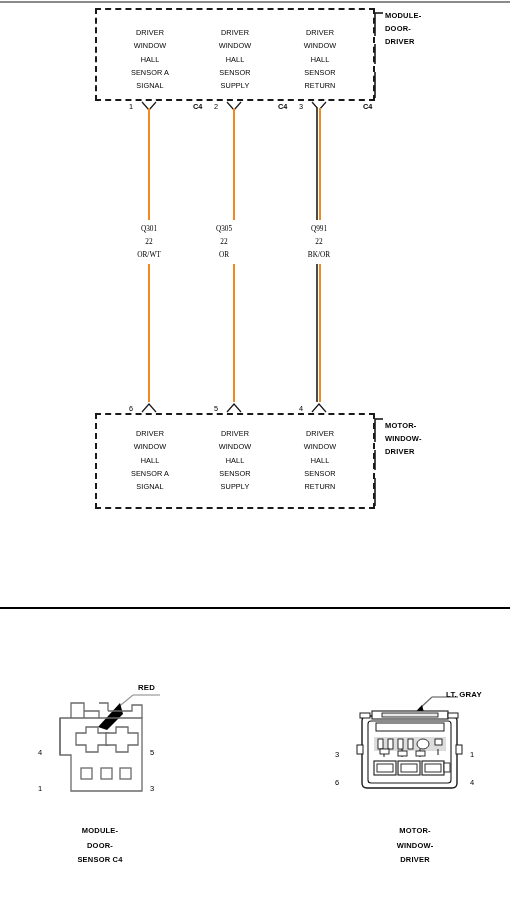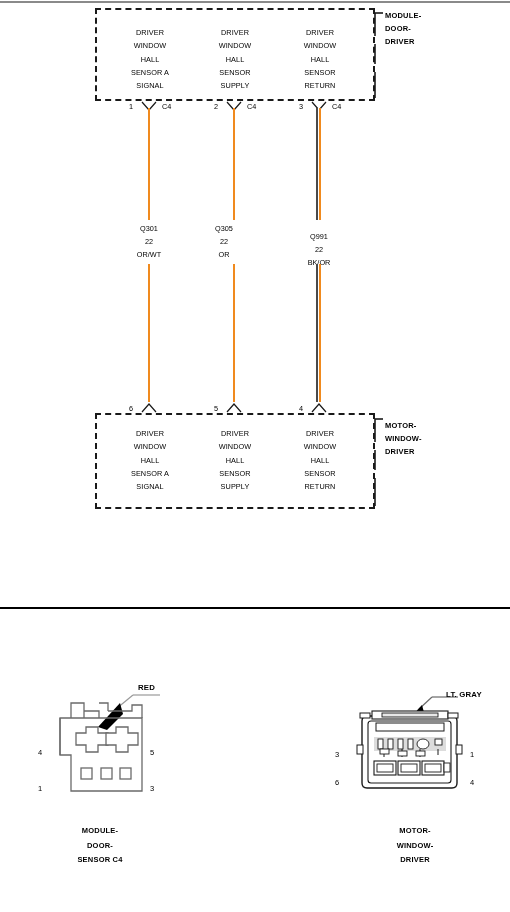--- a/index.html
+++ b/index.html
@@ -58,28 +58,29 @@
     letter-spacing: 0.1px;
   }
   .term-text div { display: block; }
 
   
   .pin-num, .conn-id {
     font-size: 7.3px;
     line-height: 9px;
     white-space: nowrap;
   }
-  .conn-id { font-weight: normal; }
+  .conn-id { font-weight: bold; margin-left: 31px; }
 
   
   .wire-label {
     font-size: 7.3px;
     line-height: 13.2px;
     text-align: center;
     white-space: nowrap;
+    font-family: Liberation Serif, serif;
   }
 
   
   .wire-orange {
     width: 2px;
     background: #f08a1e;
   }
   .wire-stripe {
     width: 5px;
     background:
@@ -186,21 +187,21 @@
   <div class="abs wire-label" style="left:109px; top:222px; width:80px;">
     <div>Q301</div>
     <div>22</div>
     <div>OR/WT</div>
   </div>
   <div class="abs wire-label" style="left:184px; top:222px; width:80px;">
     <div>Q305</div>
     <div>22</div>
     <div>OR</div>
   </div>
-  <div class="abs wire-label" style="left:279px; top:230px; width:80px;">
+  <div class="abs wire-label" style="left:279px; top:222px; width:80px;">
     <div>Q991</div>
     <div>22</div>
     <div>BK/OR</div>
   </div>
 
   <div class="abs wire-orange" style="left:148px; top:264px; height:138px;"></div>
   <div class="abs wire-orange" style="left:233px; top:264px; height:138px;"></div>
   <div class="abs wire-stripe" style="left:316px; top:264px; height:138px;"></div>
 
   <svg class="abs chev" style="left:141px; top:402px;" width="16" height="11" viewBox="0 0 16 11">

